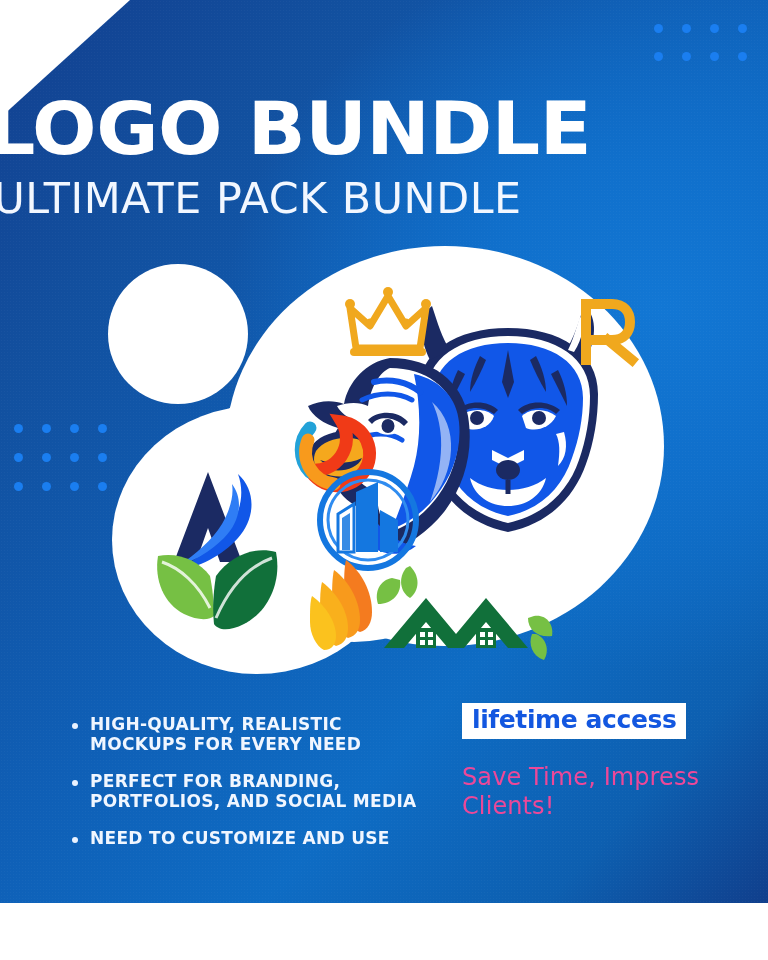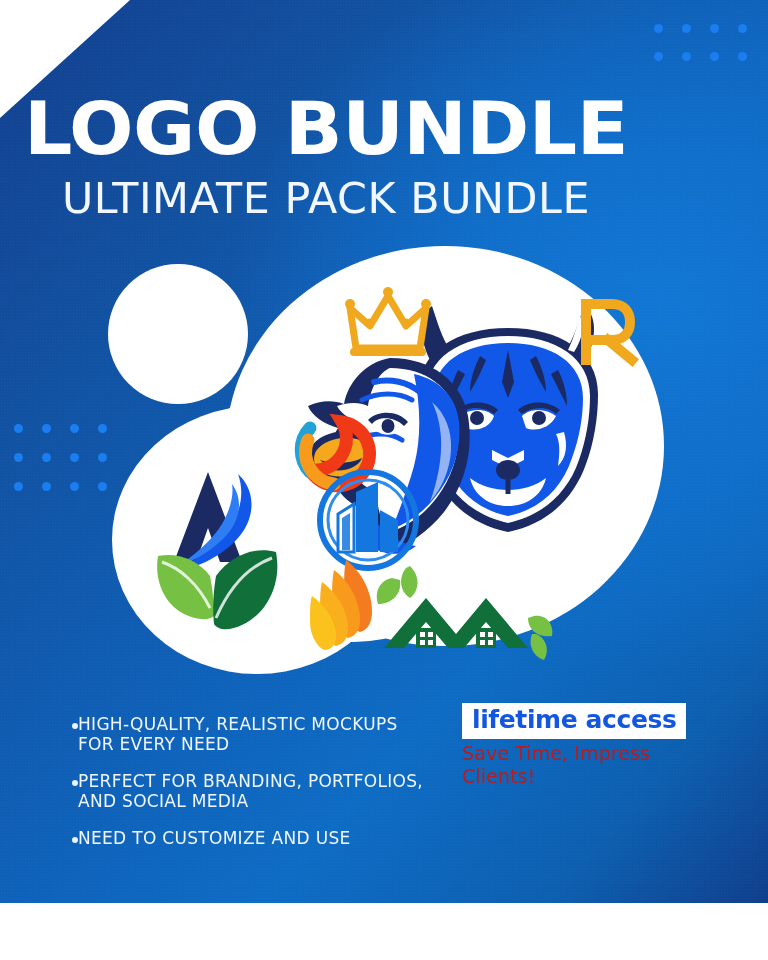--- a/index.html
+++ b/index.html
@@ -22,21 +22,21 @@
   .corner-cut{position:absolute;left:0;top:0;width:130px;height:118px;
               background:#ffffff;clip-path:polygon(0 0,0 118px,130px 0);}
 
   
   .dots{position:absolute;}
   .dots i{position:absolute;width:9px;height:9px;border-radius:50%;background:#1a7ef0;display:block;}
   .dots.tr{right:14px;top:24px;width:100px;height:42px;}
   .dots.left{left:-14px;top:424px;width:120px;height:76px;}
 
   
-  .headline{position:absolute;left:0;top:94px;width:652px;text-align:center;}
+  .headline{position:absolute;left:0;top:94px;width:652px;}
   .title{font-family:"DejaVu Sans", sans-serif;font-weight:bold;color:#ffffff;
          font-size:73px;line-height:.95;letter-spacing:-.5px;
          transform:scaleX(1.04);}
   .subtitle{font-family:"DejaVu Sans", sans-serif;font-weight:normal;color:#f2f7ff;
             font-size:42px;line-height:1.05;margin-top:14px;letter-spacing:.5px;
             transform:scaleX(1.02);}
 
   
   .blob{position:absolute;left:108px;top:246px;width:556px;height:430px;}
   .blob b{position:absolute;display:block;background:#ffffff;border-radius:50%;}
@@ -44,32 +44,32 @@
   .b-bump{left:0px;top:18px;width:140px;height:140px;}
   .b-low{left:4px;top:160px;width:290px;height:268px;}
   .b-join{left:96px;top:96px;width:300px;height:300px;}
 
   
   .art{position:absolute;left:108px;top:246px;width:556px;height:430px;}
   .art svg{position:absolute;left:0;top:0;}
 
   
   .bullets{position:absolute;left:72px;top:714px;width:360px;}
-  .bullet{display:flex;margin-bottom:17px;}
+  .bullet{display:flex;gap:12px;margin-bottom:17px;font-weight:bold;}
   .bullet .dot{flex:0 0 auto;width:6px;height:6px;border-radius:50%;background:#eaf2ff;margin-top:9px;}
   .bullet .txt{font-family:"DejaVu Sans", sans-serif;color:#f0f6ff;font-size:17px;
                line-height:1.18;letter-spacing:.3px;}
 
   
   .cta{position:absolute;left:462px;top:703px;width:244px;}
   .badge{background:#ffffff;padding:4px 10px 7px;display:inline-block;}
   .badge span{font-family:"DejaVu Sans", sans-serif;font-weight:bold;color:#1357e0;
               font-size:25px;letter-spacing:-.4px;line-height:1;}
-  .tagline{margin-top:3px;font-family:"DejaVu Sans", sans-serif;color:#b91c1c;
-           font-size:19px;line-height:1.2;letter-spacing:.1px;}
+  .tagline{margin-top:24px;font-family:"DejaVu Sans", sans-serif;color:#ec4899;
+           font-size:24px;line-height:1.2;letter-spacing:.1px;}
 </style>
 </head>
 <body>
 
 <div id="poster">
 
   <div class="panel">
     <div class="panel-noise"></div>
   </div>
   <div class="corner-cut"></div>

